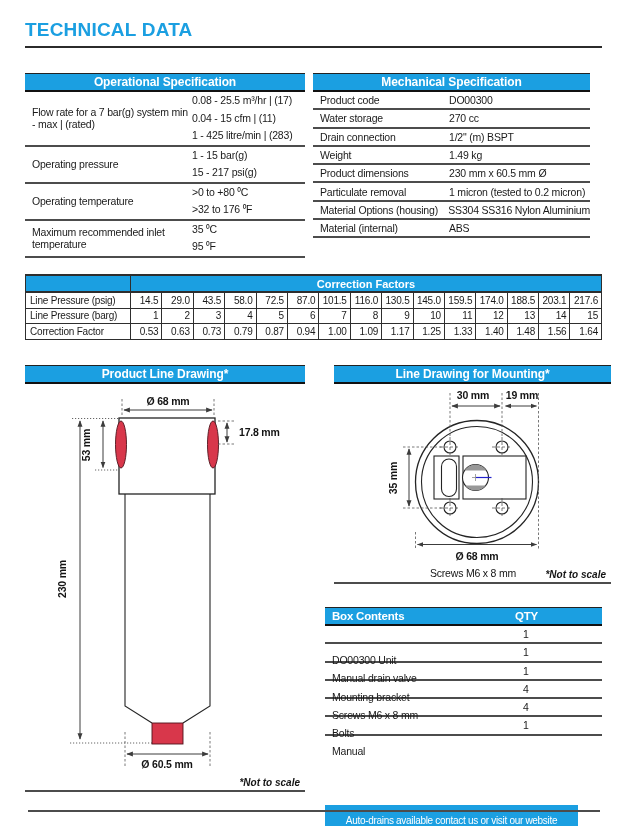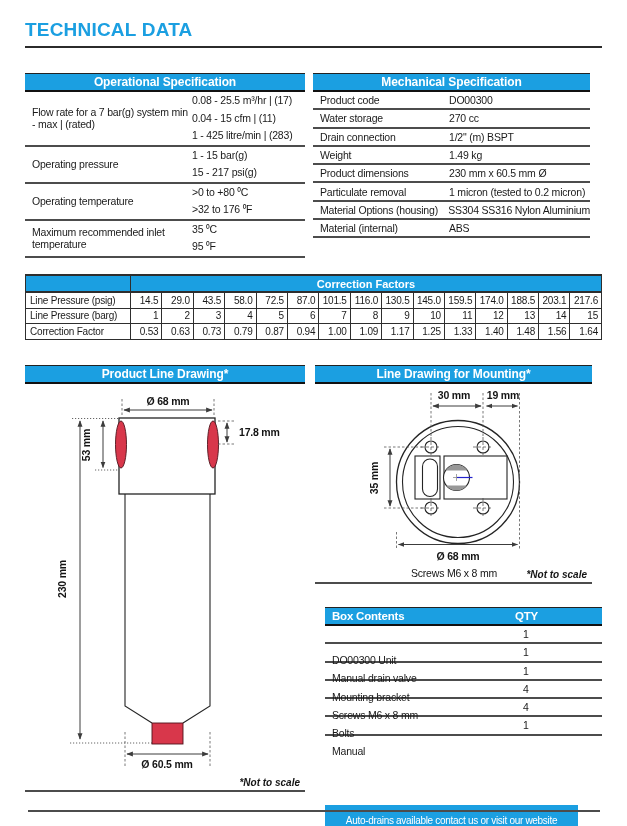--- a/index.html
+++ b/index.html
@@ -49,21 +49,21 @@
   }
   #cf-table td{
     font-size:10px;letter-spacing:-.2px;text-align:right;height:12.5px;padding:1px 3px 1px 0;
     white-space:nowrap;
   }
   #cf-table td.lbl{text-align:left;padding-left:4px;}
 
   
   .section{position:absolute;top:365px;}
   #product-section{left:25px;width:280px;border-bottom:2px solid var(--line);}
-  #mounting-section{left:315px;width:277px;border-bottom:2px solid var(--line);}
+  #mounting-section{left:334px;width:277px;border-bottom:2px solid var(--line);}
   .section svg{display:block;background:#fff;}
   .outline{fill:#fff;stroke:#242424;stroke-width:1.3;}
   .thin{fill:none;stroke:#242424;stroke-width:1.1;}
   .dimline{stroke:#3c3c3c;stroke-width:1;fill:none;}
   .dashed{stroke:#555;stroke-width:.8;stroke-dasharray:2.5 2;fill:none;}
   .dotted{stroke:#555;stroke-width:.9;stroke-dasharray:1.2 1.8;fill:none;}
   .cross{stroke:#444;stroke-width:.7;stroke-dasharray:3 2;fill:none;}
   text.dim{font-size:10.5px;font-weight:700;fill:#141414;letter-spacing:-.2px;}
   text.plain{font-size:10.5px;fill:#141414;letter-spacing:-.2px;}
   text.note{font-size:10px;font-weight:700;font-style:italic;fill:#141414;}

